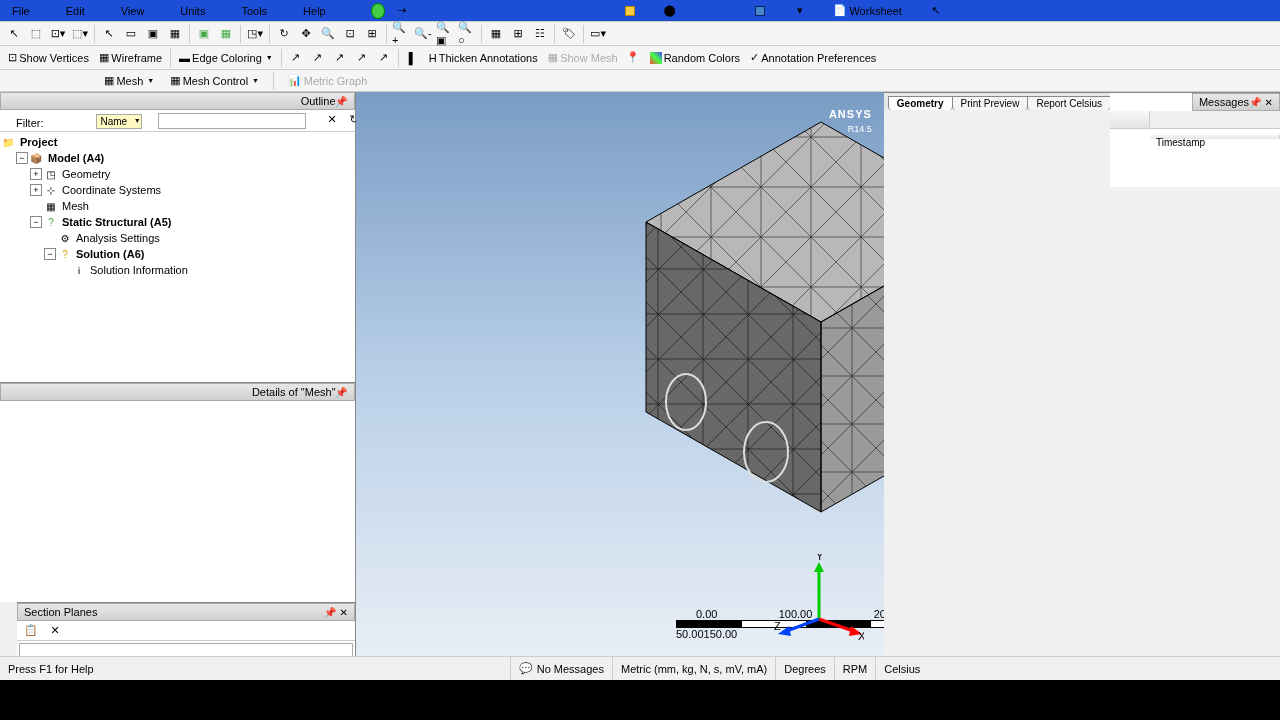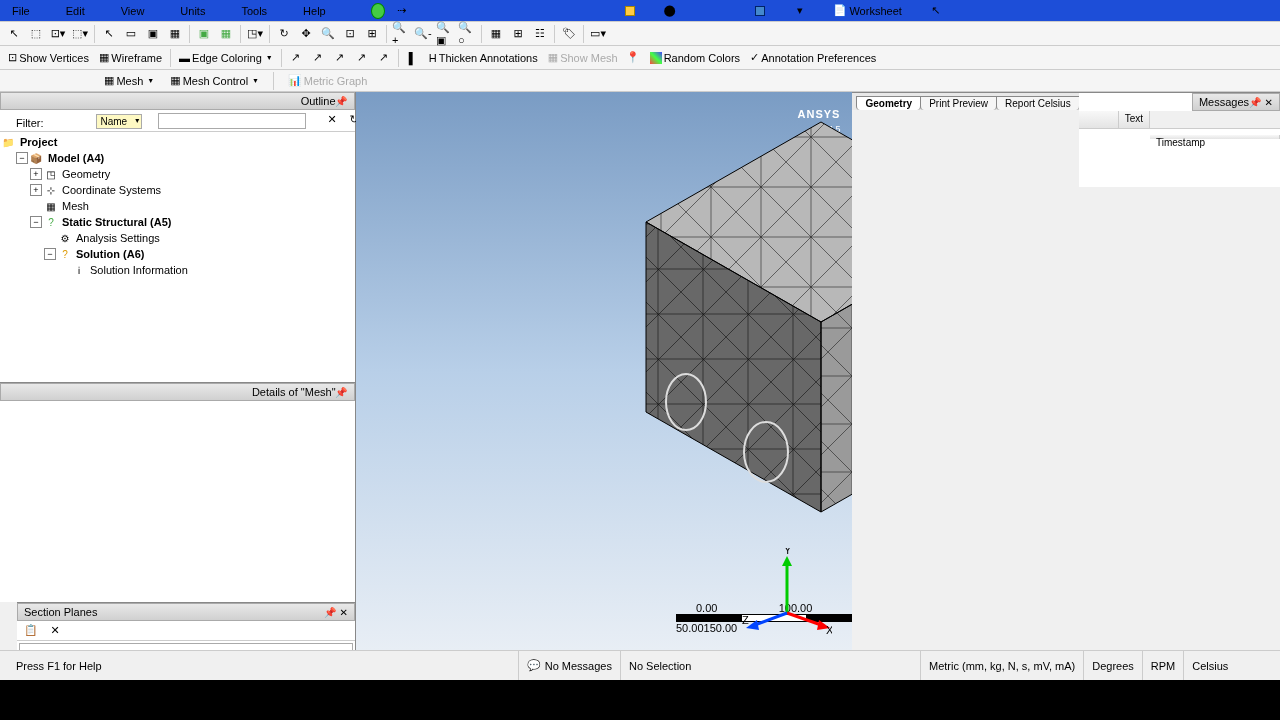--- a/index.html
+++ b/index.html
@@ -55,21 +55,21 @@
 .view-tab { padding: 1px 8px; border: 1px solid #888; border-bottom: none; background: #f5f5f5; margin-right: -1px; font-size: 10px; cursor: pointer; border-radius: 0 0 4px 4px; }
 .view-tab.active { background: #fff; font-weight: bold; }
 .messages-panel { height: 95px; border-top: 1px solid #888; display: flex; flex-direction: column; background: #fff; align-items: flex-end; }
 .messages-header { display: flex; justify-content: space-between; }
 .msg-cols { height: 18px; display: flex; border-bottom: 1px solid #ccc; background: #f0f0f0; }
 .msg-col { border-right: 1px solid #ccc; padding: 2px 6px; font-size: 10px; background: linear-gradient(#f8f8f8,#e4e4e4); }
 .msg-col.c1 { width: 40px; }
 .msg-col.c2 { flex: 1; }
 .msg-col.c3 { width: 250px; }
 .msg-col.c4 { width: 130px; margin-top: 24px; }
-.status-bar { height: 30px; background: #f0f0f0; border-top: 1px solid #ccc; display: flex; align-items: center; padding: 0 8px; font-size: 10px; }
+.status-bar { height: 24px; background: #f0f0f0; border-top: 1px solid #ccc; display: flex; align-items: center; padding: 0 0; font-size: 10px; }
 .status-cell { padding: 0 8px; border-left: 1px solid #ccc; height: 100%; display: flex; align-items: center; }
 .status-cell:first-child { border-left: none; flex: 0 0 510px; }
 .green-dot { width: 10px; height: 10px; border-radius: 50%; background: #4c4; border: 1px solid #080; }
 .blue-square { width: 10px; height: 10px; background: #48c; border: 1px solid #026; }
 .yellow-square { width: 10px; height: 10px; background: #fc4; border: 1px solid #a80; }
 .black-bottom { height: 40px; background: #000; }
 </style>
 </head>
 <body>
 
@@ -334,34 +334,32 @@
       <span class="view-tab">Print Preview</span>
       <span class="view-tab">Report Celsius</span>
     </div>
     <div class="messages-panel">
       <div class="panel-header messages-header">
         <span>Messages</span>
         <span><span class="pin-icon">📌</span> <span class="pin-icon">✕</span></span>
       </div>
       <div class="msg-cols">
         <div class="msg-col c1"></div>
-        <div class="msg-col c2">Text</div>
         <div class="msg-col c4">Timestamp</div>
       </div>
       <div style="flex:1"></div>
     </div>
   </div>
 </div>
 
 <div class="status-bar">
   <div class="status-cell">Press F1 for Help</div>
   <div class="status-cell">
       <span style="margin-right:4px">💬</span>
       <span>No Messages</span>
     </div>
-  <div class="status-cell" style="flex:0 0 300px">No Selection</div>
   <div class="status-cell">Metric (mm, kg, N, s, mV, mA)</div>
   <div class="status-cell">Degrees</div>
   <div class="status-cell">RPM</div>
   <div class="status-cell">Celsius</div>
 </div>
 
 <div class="black-bottom"></div>
 
 </body></html>

